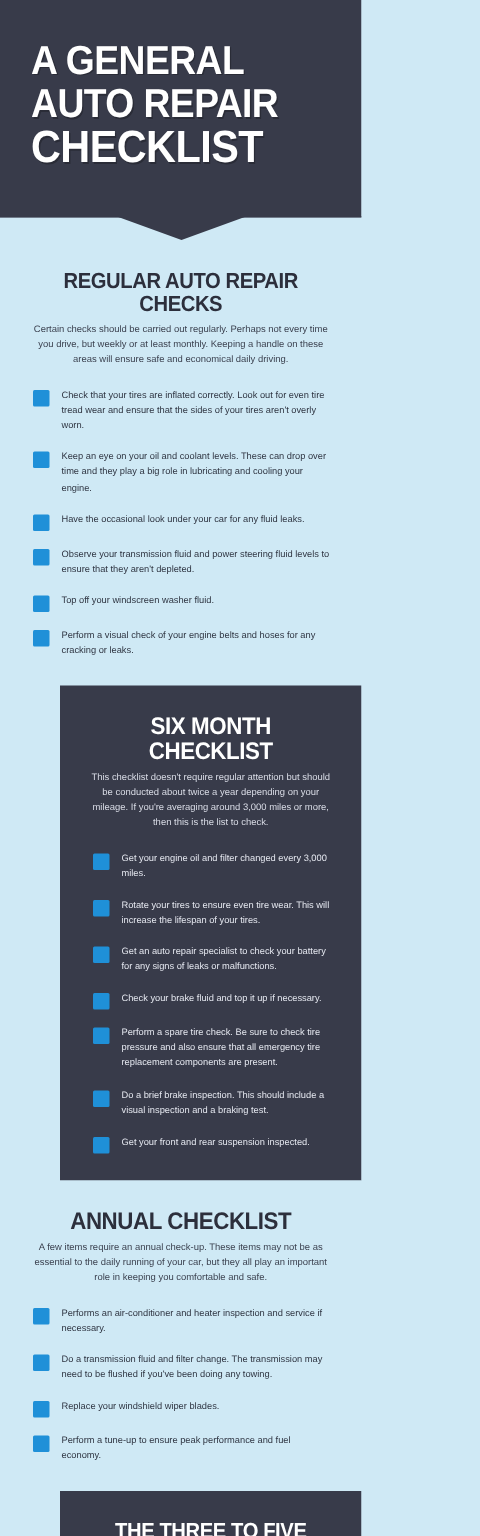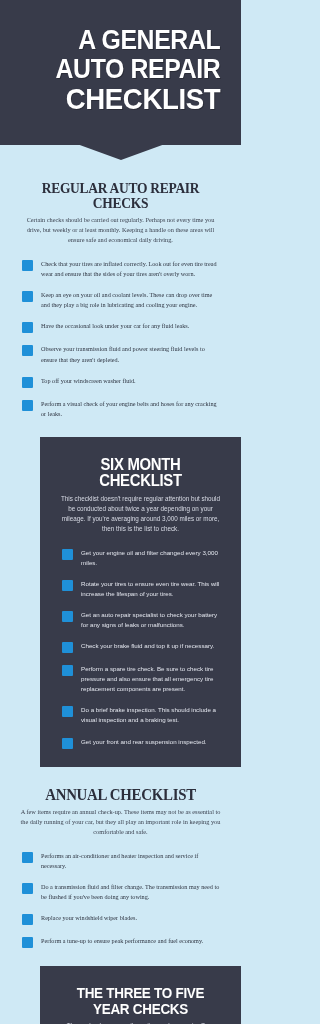--- a/index.html
+++ b/index.html
@@ -9,27 +9,27 @@
     font-family:"Liberation Sans", sans-serif;
   }
   .page {
     width:241px;
     position:relative;
     overflow:hidden;
   }
 
   
   .sec-dark  { background:#383b4a; color:#ffffff;margin-left:40px; }
-  .sec-light { background:#cfe9f5; color:#2c2f3c;font-family:Liberation Serif, serif; }
+  .sec-light { background:#cfe9f5; color:#2c2f3c; }
 
   
   .hero {
     background:#383b4a;
     padding:26px 12px 30px;
-    text-align:right;
+    text-align:left;
     position:relative;
   }
   .hero-line {
     font-family:"Liberation Sans", sans-serif;
     font-weight:bold;
     color:#ffffff;
     font-size:27px;
     line-height:1.06;
     letter-spacing:-0.4px;
     transform:scaleX(0.92);

